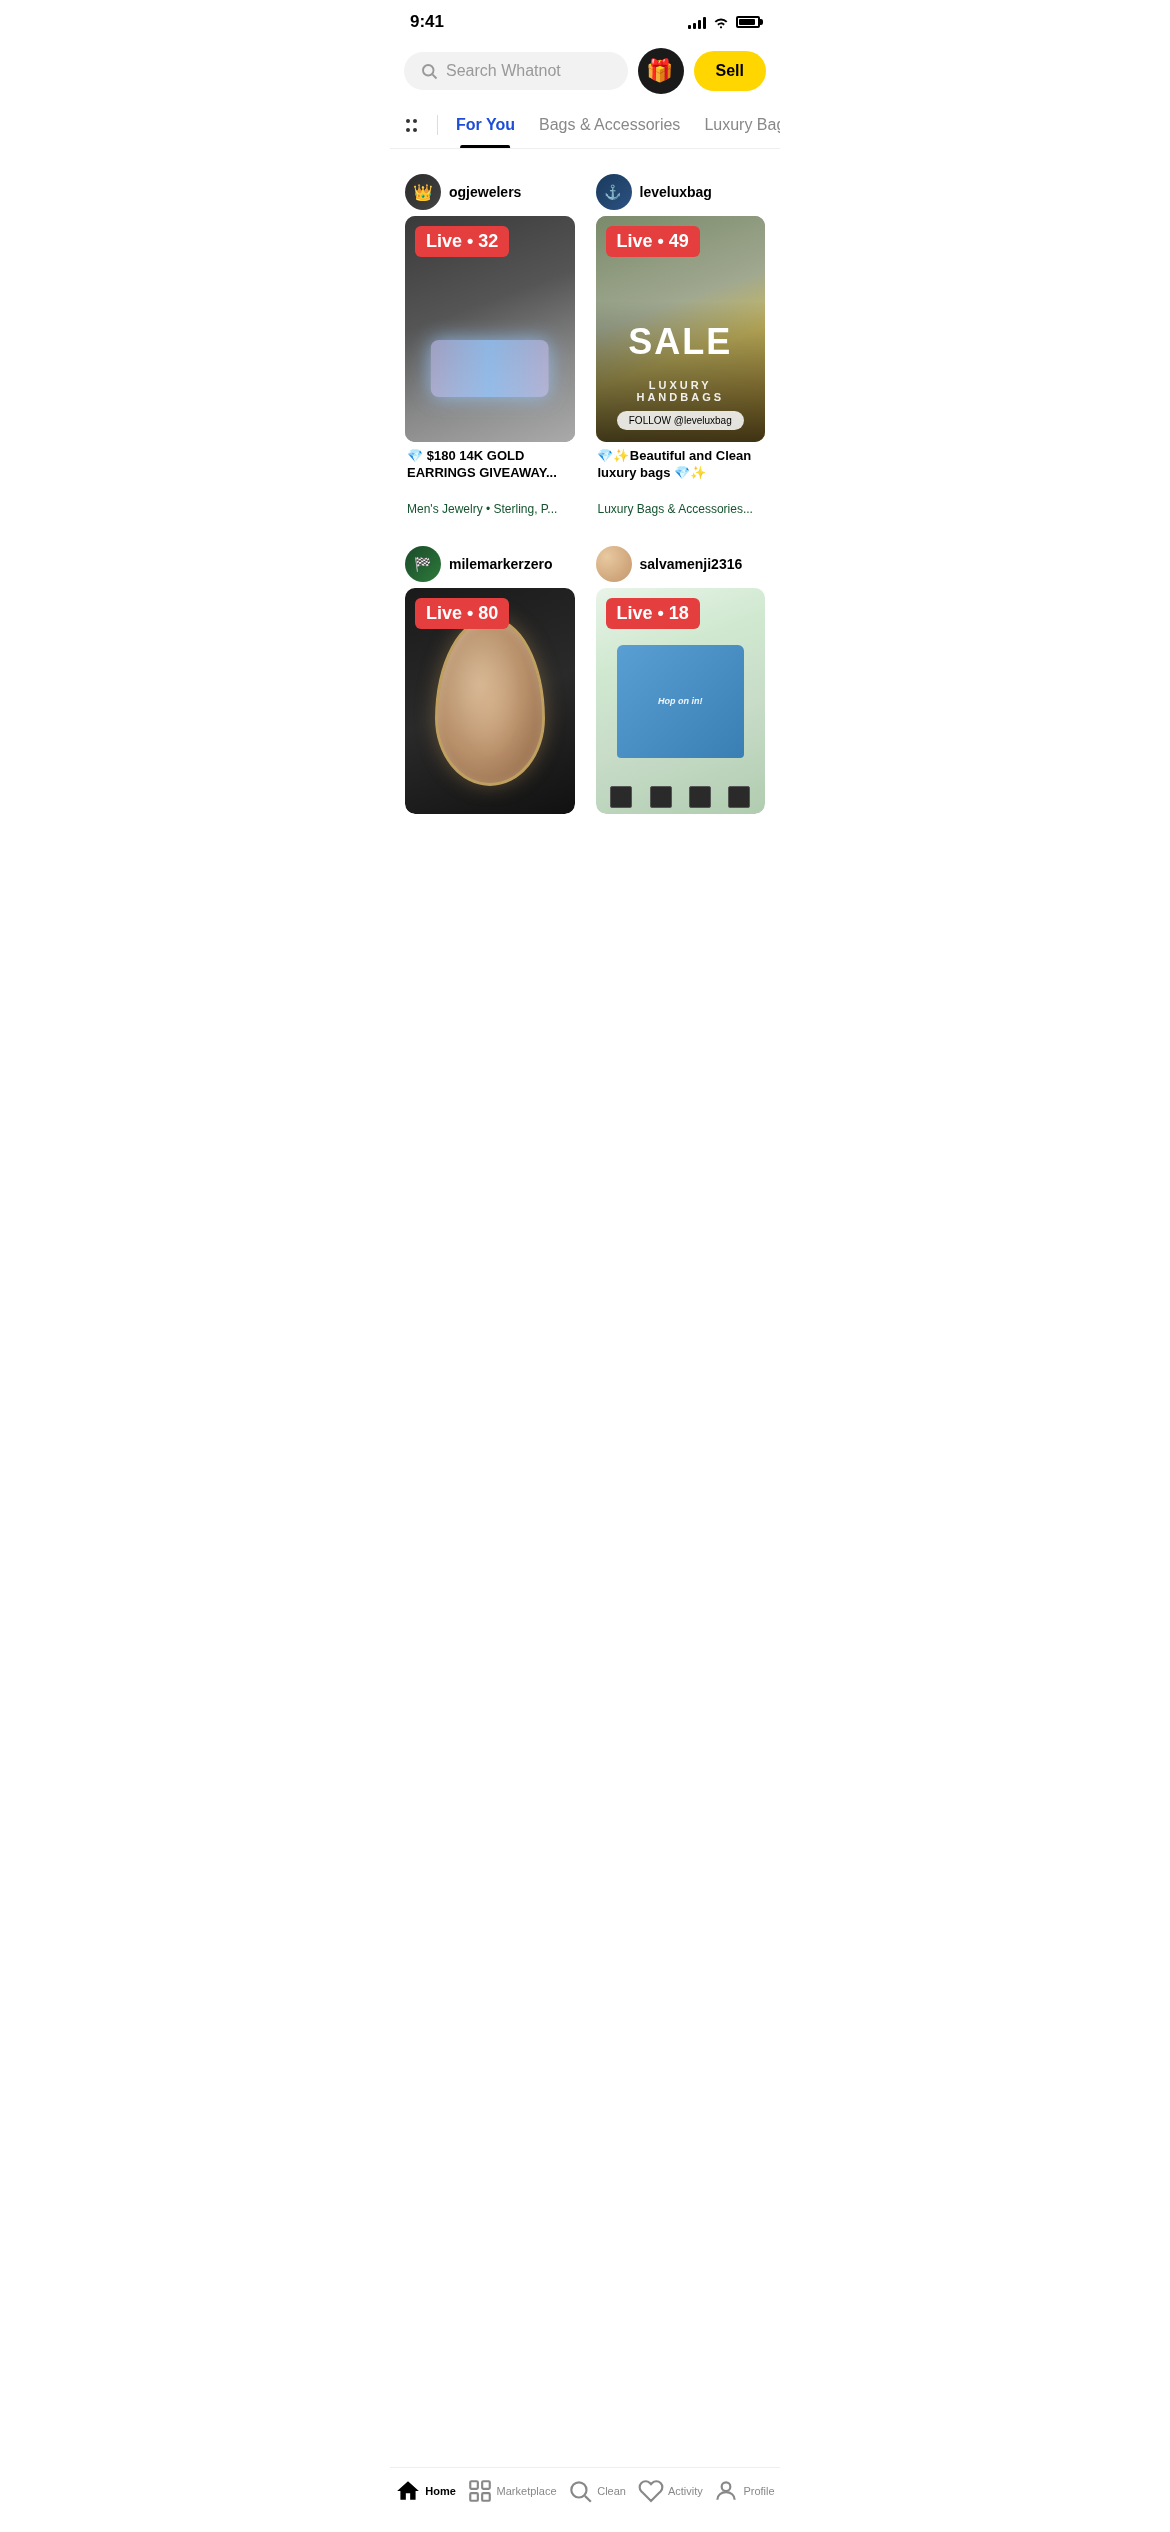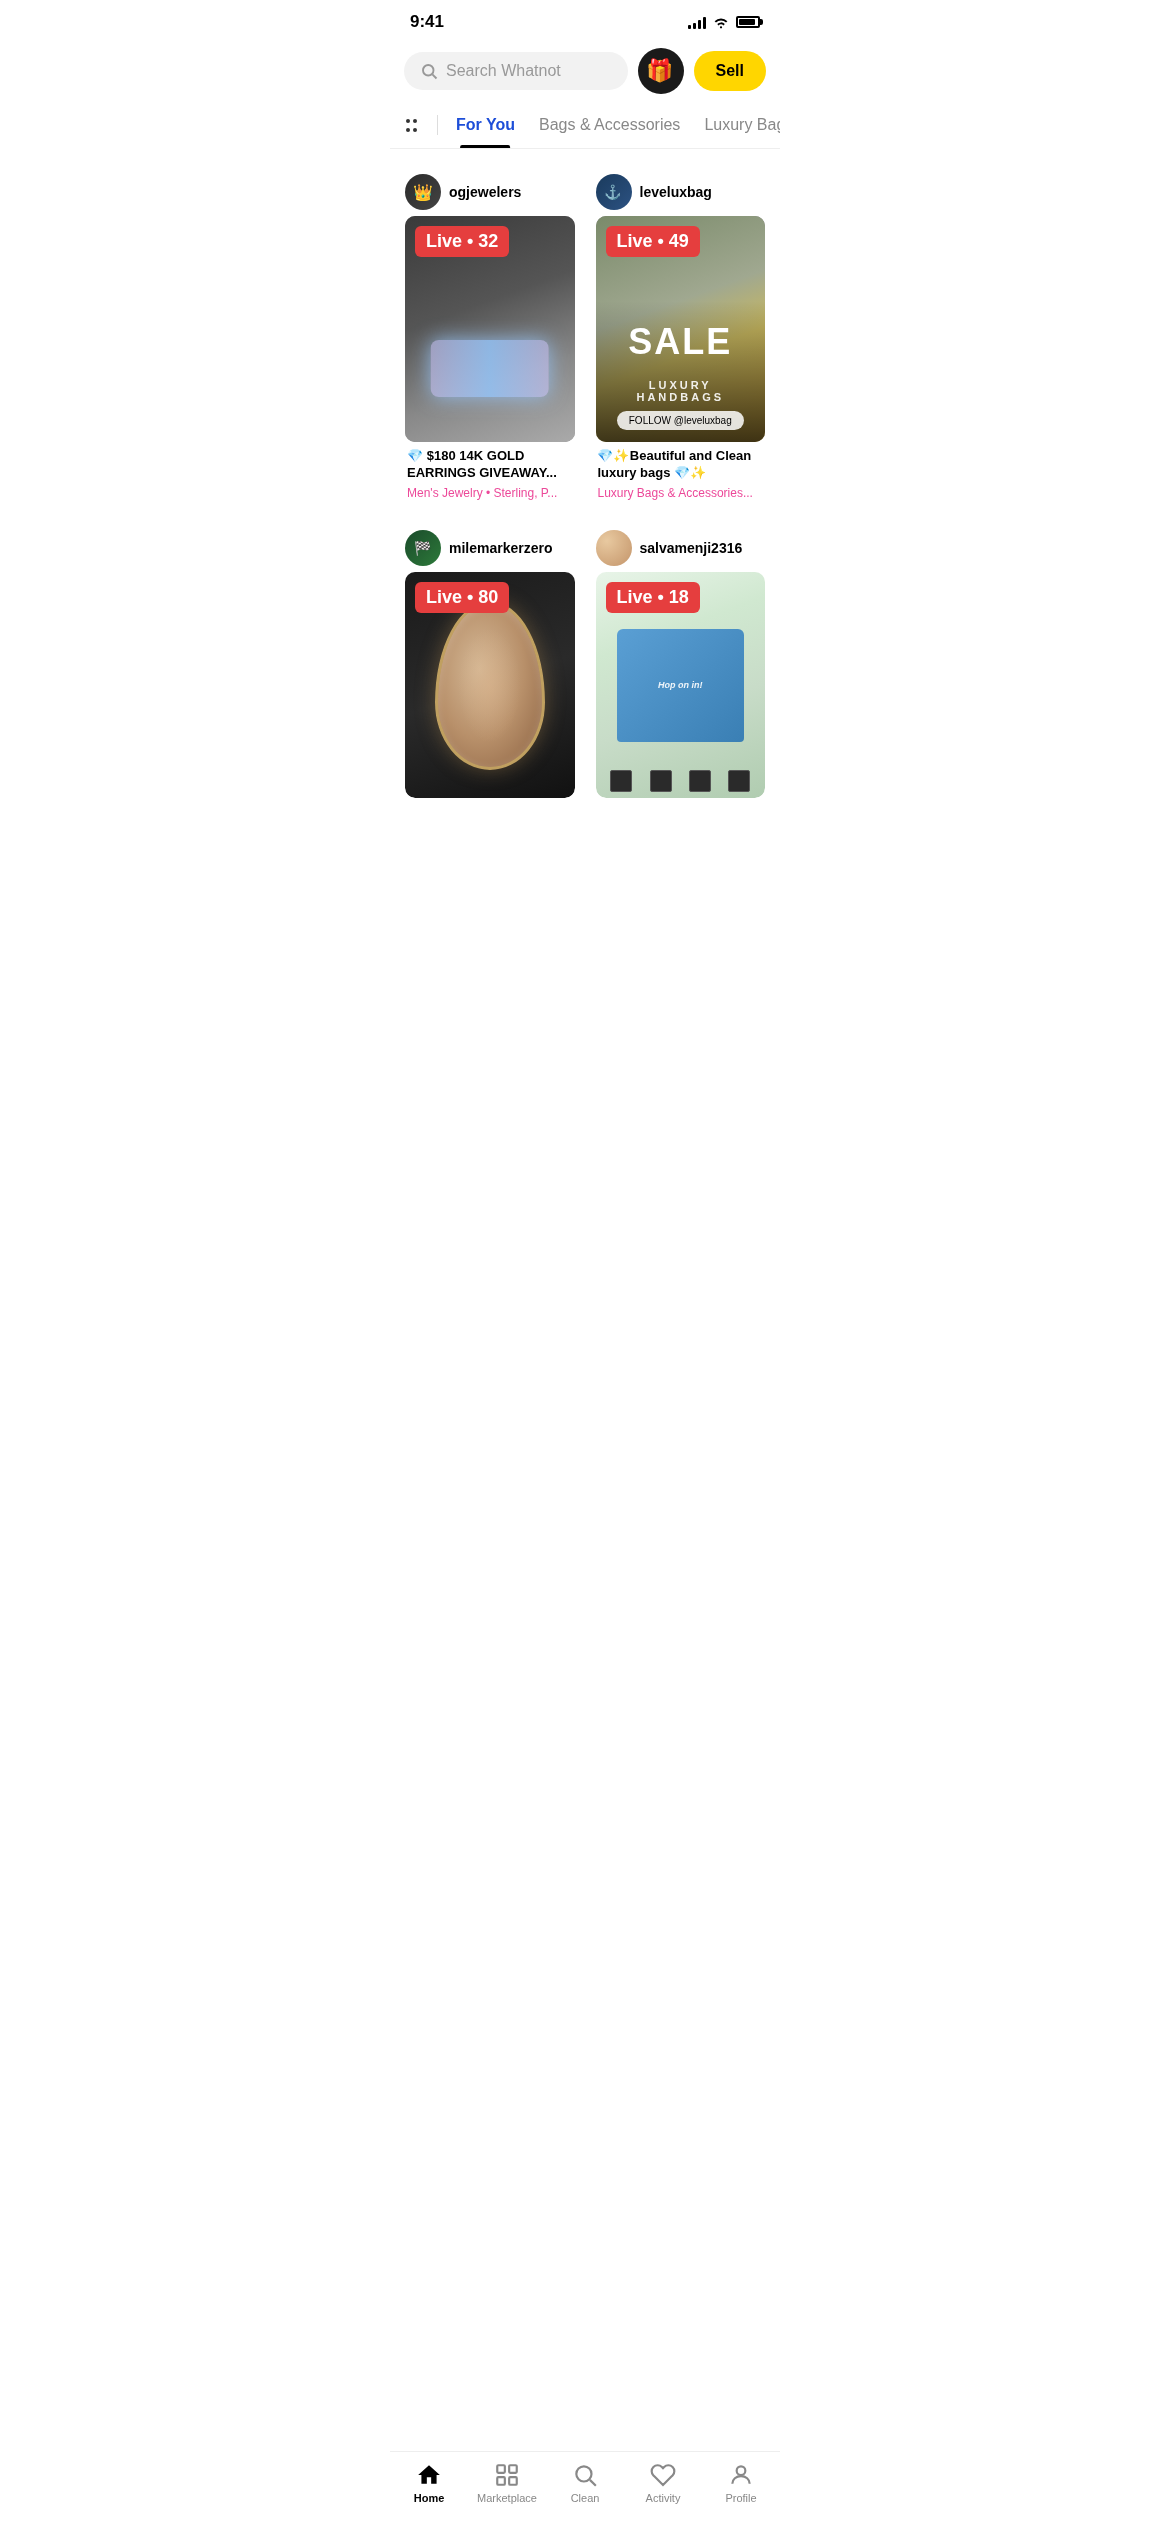--- a/index.html
+++ b/index.html
@@ -408,43 +408,43 @@
       padding: 6px 2px 4px;
     }
     .card-title {
       font-size: 13px;
       font-weight: 600;
       color: #000;
       line-height: 1.3;
     }
     .card-category {
       font-size: 12px;
-      color: #ec4899;
-      margin-top: 4px;
+      color: #14532d;
+      margin-top: 20px;
       line-height: 1.3;
     }
 
     
     .bottom-nav {
       position: fixed;
       bottom: 0;
       left: 50%;
       transform: translateX(-50%);
       width: 100%;
       max-width: 390px;
       background: #fff;
       border-top: 1px solid #eee;
       display: flex;
       justify-content: space-around;
       align-items: center;
       padding: 10px 0 28px;
     }
     .nav-item {
       display: flex;
-      flex-direction: column;
+      flex-direction: row;
       align-items: center;
       gap: 4px;
       min-width: 60px;
       cursor: pointer;
     }
     .nav-label {
       font-size: 11px;
       color: #888;
       font-weight: 500;
     }

